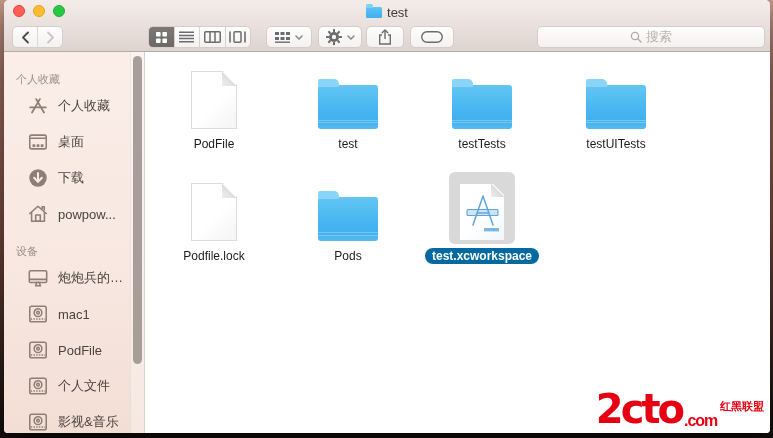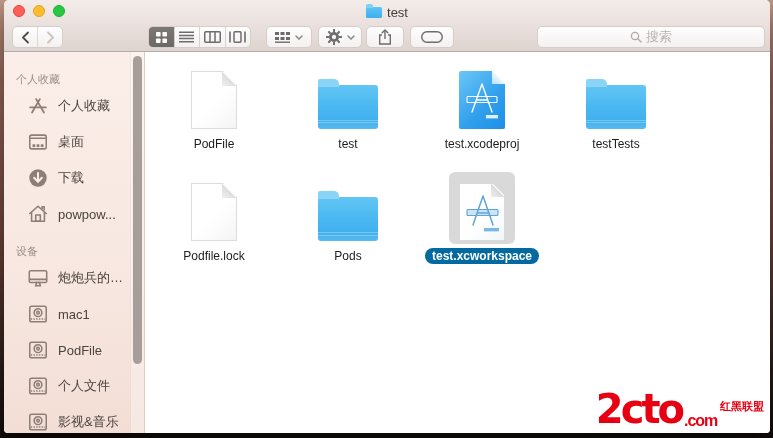--- a/index.html
+++ b/index.html
@@ -389,43 +389,34 @@
           <div class="file-label">PodFile</div>
         </div>
 
         <div class="file-item">
           <div class="icon-wrap">
               <div class="icon-folder"></div>
             </div>
           <div class="file-label">test</div>
         </div>
 
-        <div class="file-item">
-          <div class="icon-wrap">
-            <div class="icon-xcodeproj">
-              <svg width="46" height="58" viewBox="0 0 46 58">
-                <g fill="none" stroke="#ffffff" stroke-width="1.4" stroke-linecap="round" stroke-linejoin="round">
-                  <path d="M13 41 L23 13 L33 41"></path>
-                  <path d="M17.5 29 L28.5 29"></path>
-                  <rect x="8" y="25.5" width="30" height="6" rx="1" stroke-width="1.1"></rect>
-                </g>
-                <rect x="27" y="44" width="12" height="3.4" fill="rgba(255,255,255,.85)"></rect>
-              </svg>
-            </div>
-          </div>
-          <div class="file-label">test.xcodeproj</div>
-        </div>
 
         <div class="file-item">
           <div class="icon-wrap">
               <div class="icon-folder"></div>
             </div>
           <div class="file-label">testTests</div>
         </div>
 
+        <div class="file-item">
+          <div class="icon-wrap">
+              <div class="icon-folder"></div>
+            </div>
+          <div class="file-label">testUITests</div>
+        </div>
 
         <div class="file-item">
           <div class="icon-wrap">
               <div class="icon-doc"></div>
             </div>
           <div class="file-label">Podfile.lock</div>
         </div>
 
         <div class="file-item">
           <div class="icon-wrap">

